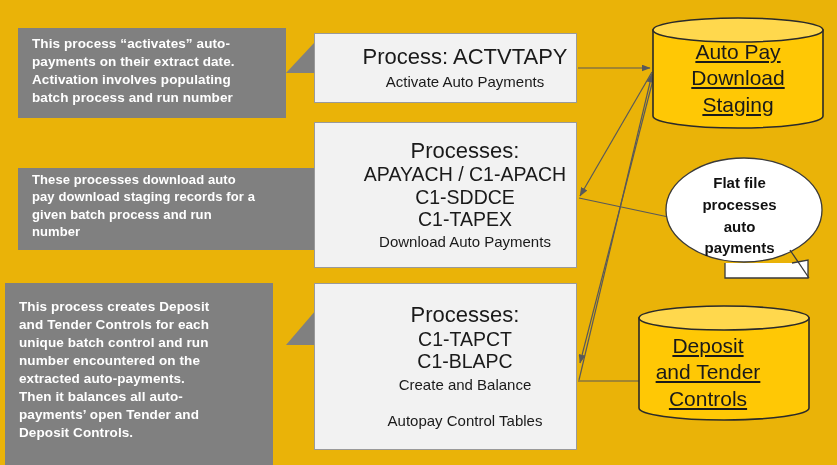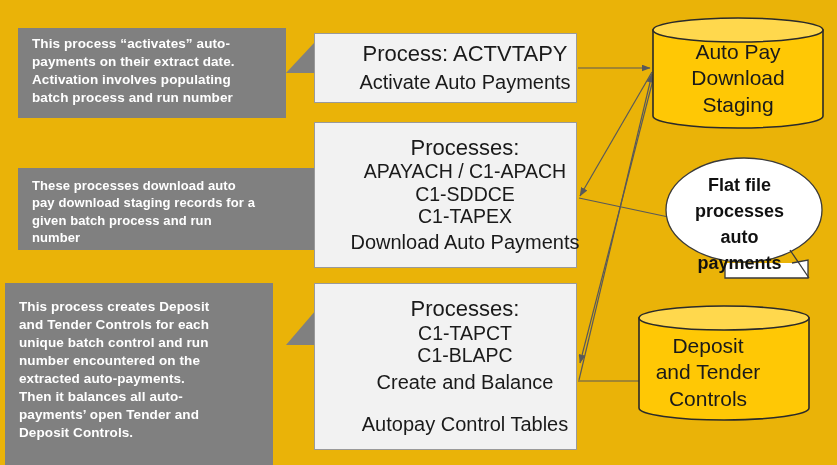--- a/index.html
+++ b/index.html
@@ -59,53 +59,54 @@
     font-size: 22px;
     line-height: 1.12;
     white-space: nowrap;
   }
   .proc-code {
     font-size: 19.5px;
     line-height: 1.14;
     white-space: nowrap;
   }
   .proc-sub {
-    font-size: 20px;
+    font-size: 15px;
     line-height: 1.2;
     white-space: nowrap;
     margin-top: 3px;
   }
   .proc-sub.tight { margin-top: 18px; }
 
   
   .cylinder {
     position: absolute;
   }
   .cyl-svg { position: absolute; left: 0; top: 0; }
   .cyl-label {
     position: absolute;
     left: 0;
     width: 100%;
     text-align: center;
     font-size: 21px;
     line-height: 1.25;
     color: #1a1a1a;
     white-space: nowrap;
+    text-decoration: underline;
   }
 
   
   .bubble { position: absolute; }
   .bubble-svg { position: absolute; left: 0; top: 0; }
   .bubble-label {
     position: absolute;
     left: 0;
     width: 100%;
     text-align: center;
     font-weight: bold;
-    font-size: 18px;
+    font-size: 15px;
     line-height: 1.45;
     color: #111111;
     white-space: nowrap;
   }
 </style>
 </head>
 <body>
 
 <div id="canvas">
 
@@ -134,21 +135,21 @@
   <div class="callout" style="left:18px; top:28px; width:268px; height:90px;">
     <div>This process “activates” auto-</div>
     <div>payments on their extract date.</div>
     <div>Activation involves populating</div>
     <div>batch process and run number</div>
   </div>
   <div class="callout-tail" style="left:286px; top:43px;
               border-width:0 0 30px 28px;
               border-color:transparent transparent #808080 transparent;"></div>
 
-  <div class="callout" style="left:18px; top:168px; width:300px; height:82px; font-size:13px; padding-top:9px;">
+  <div class="callout" style="left:18px; top:168px; width:300px; height:82px; font-size:13px; padding-top:3px;">
     <div>These processes download   auto</div>
     <div>pay download staging records for a</div>
     <div>given batch process and run</div>
     <div>number</div>
   </div>
   <div class="callout-tail" style="left:286px; top:176px;
               border-width:0 0 26px 27px;
               border-color:transparent transparent #808080 transparent;"></div>
 
   <div class="callout" style="left:5px; top:283px; width:268px; height:210px; padding-top:15px;">

